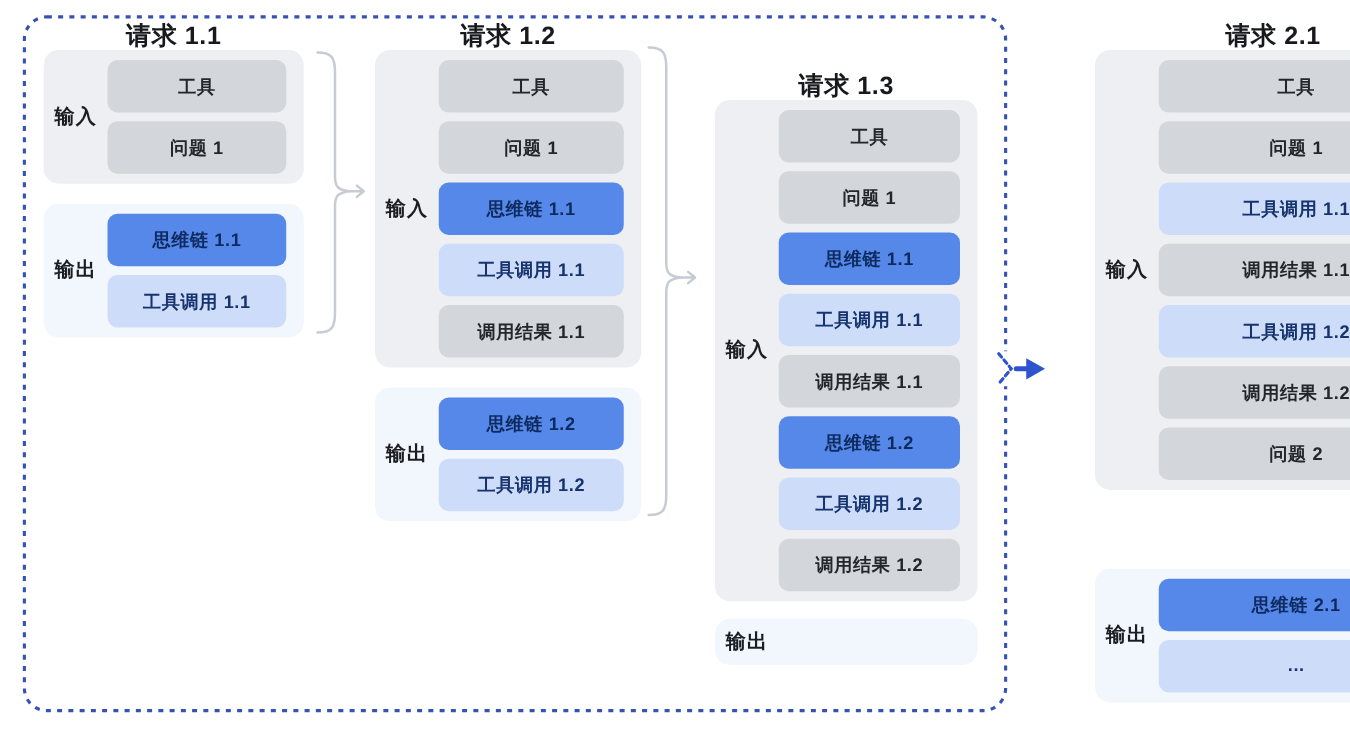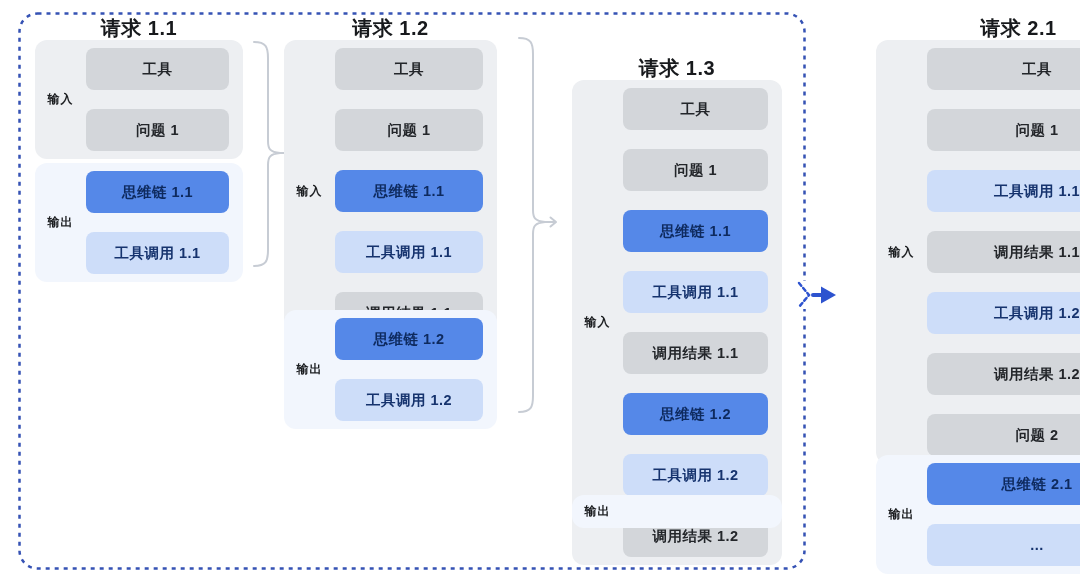--- a/index.html
+++ b/index.html
@@ -21,24 +21,24 @@
     position:absolute;left:0;right:0;
     display:flex;align-items:center;
     border-radius:12px;
     padding:8px 14px 8px 0;
     box-sizing:border-box;
   }
   .grp.input{background:var(--group-input-bg,#edeff2);}
   .grp.output{background:var(--group-output-bg,#f2f6fd);}
   .grp-label{
     flex:0 0 51px;width:51px;text-align:center;
-    font-weight:700;font-size:12px;color:var(--label-text,#1b1d20);
+    font-weight:700;font-size:16px;color:var(--label-text,#1b1d20);
     letter-spacing:1px;
   }
-  .boxes{flex:1;display:flex;flex-direction:column;gap:19px;min-width:0;}
+  .boxes{flex:1;display:flex;flex-direction:column;gap:7px;min-width:0;}
   .box{
     height:42px;display:flex;align-items:center;justify-content:center;
     border-radius:8px;font-size:14.5px;font-weight:700;letter-spacing:.5px;
     white-space:nowrap;
   }
   .box[data-tone="gray"]{background:var(--tone-gray-bg,#d3d6da);color:var(--tone-gray-text,#23262a);}
   .box[data-tone="blue"]{background:var(--tone-blue-bg,#5588e8);color:var(--tone-blue-text,#0e2a5e);}
   .box[data-tone="lightblue"]{background:var(--tone-lightblue-bg,#cdddf9);color:var(--tone-lightblue-text,#16336e);}
 </style>
 </head>
@@ -79,21 +79,21 @@
     </div>
     <div class="grp output" style="top:163px;">
       <div class="grp-label">输出</div>
       <div class="boxes">
         <div class="box" data-tone="blue">思维链 1.1</div>
         <div class="box" data-tone="lightblue">工具调用 1.1</div>
       </div>
     </div>
   </div>
 
-  <div class="col" style="left:284px;width:213px;">
+  <div class="col" style="left:300px;width:213px;">
     <div class="col-title">请求 1.2</div>
     <div class="grp input" style="top:40px;">
       <div class="grp-label">输入</div>
       <div class="boxes">
         <div class="box" data-tone="gray">工具</div>
         <div class="box" data-tone="gray">问题 1</div>
         <div class="box" data-tone="blue">思维链 1.1</div>
         <div class="box" data-tone="lightblue">工具调用 1.1</div>
         <div class="box" data-tone="gray">调用结果 1.1</div>
       </div>

